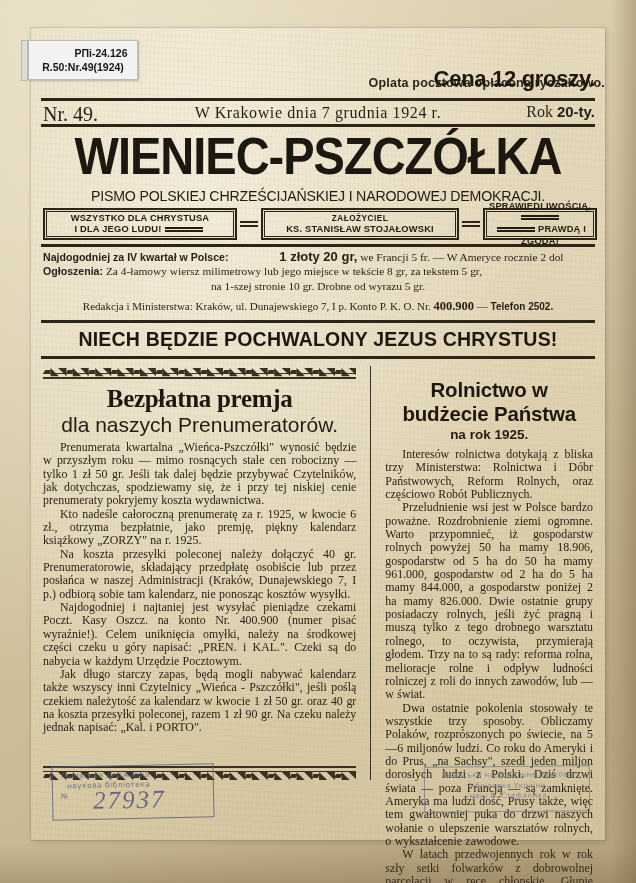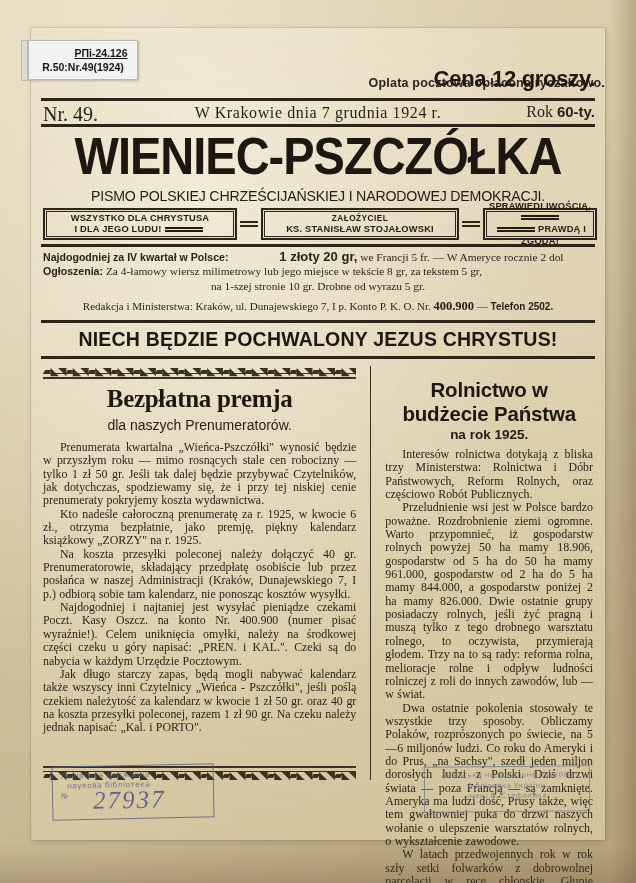--- a/index.html
+++ b/index.html
@@ -136,21 +136,21 @@
     white-space:nowrap;overflow:hidden;display:block;
     font-family:"DejaVu Sans", sans-serif;
   }
   .hl1{
     font-family:"Liberation Serif", serif;font-weight:bold;
     font-size:25px;line-height:28px;text-align:center;color:#1d1710;
     margin:6px 0 0 0;letter-spacing:-.3px;
   }
   .hl2{
     font-family:"Liberation Sans", sans-serif;font-weight:normal;
-    font-size:14px;line-height:22px;text-align:center;color:#231c13;
+    font-size:21px;line-height:22px;text-align:center;color:#231c13;
     margin:1px 0 5px 0;
   }
   .rhl1{
     font-family:"Liberation Sans", sans-serif;font-weight:bold;
     font-size:20.5px;line-height:24px;text-align:center;color:#1d1710;
     margin:0;letter-spacing:-.2px;
   }
   .rhl2{
     font-family:"Liberation Sans", sans-serif;font-weight:bold;
     font-size:13.5px;line-height:16px;text-align:center;color:#231c13;
@@ -198,21 +198,21 @@
   .stampR div{font-size:7.4px;line-height:10.5px;letter-spacing:.3px;}
   
   .catlabel{
     position:absolute;left:28px;top:40px;width:110px;height:40px;
     background:#f2f2f0;border:1px solid #b9b9b5;
     box-shadow:1px 1px 2px rgba(0,0,0,.22);
     font-family:"Liberation Sans", sans-serif;font-weight:bold;
     font-size:10.5px;line-height:14px;color:#15161a;text-align:center;
     padding-top:5px;box-sizing:border-box;
   }
-  .catlabel .l1{text-decoration:underline;padding-left:36px;}
+  .catlabel .l1{padding-left:36px;}
   .catlabel::before{
     content:"";position:absolute;left:-8px;top:-1px;width:7px;height:41px;
     background:#dedbd4;border:1px solid #b9b9b5;box-sizing:border-box;
   }
   .edge-dark{
     position:absolute;right:0;top:0;width:26px;height:883px;
     background:linear-gradient(to right, rgba(110,88,55,0) 0%, rgba(100,78,46,.30) 100%);
     pointer-events:none;
   }
   .edge-bottom{
@@ -228,21 +228,21 @@
   <div id="sheet">
 
     <div class="topline">Oplata pocztowa opłacona ryczałtowo.</div>
     <div class="price">Cena 12 groszy.</div>
 
     <div class="hr-dbl" style="top:70px"></div>
 
     <div class="issuerow">
       <span class="nr">Nr. 49.</span>
       <span class="date">W Krakowie dnia 7 grudnia 1924 r.</span>
-      <span class="rok"><span>Rok</span> <b>60-ty.</b></span>
+      <span class="rok"><span>Rok</span> <b>20-ty.</b></span>
     </div>
 
     <div class="hr-dbl" style="top:96px"></div>
 
     <div class="masthead">WIENIEC-PSZCZÓŁKA</div>
     <div class="subtitle">PISMO POLSKIEJ CHRZEŚCIJAŃSKIEJ I NARODOWEJ DEMOKRACJI.</div>
 
     <div class="mottos">
       <div class="mbox m1">
         <span>WSZYSTKO DLA CHRYSTUSA</span>

